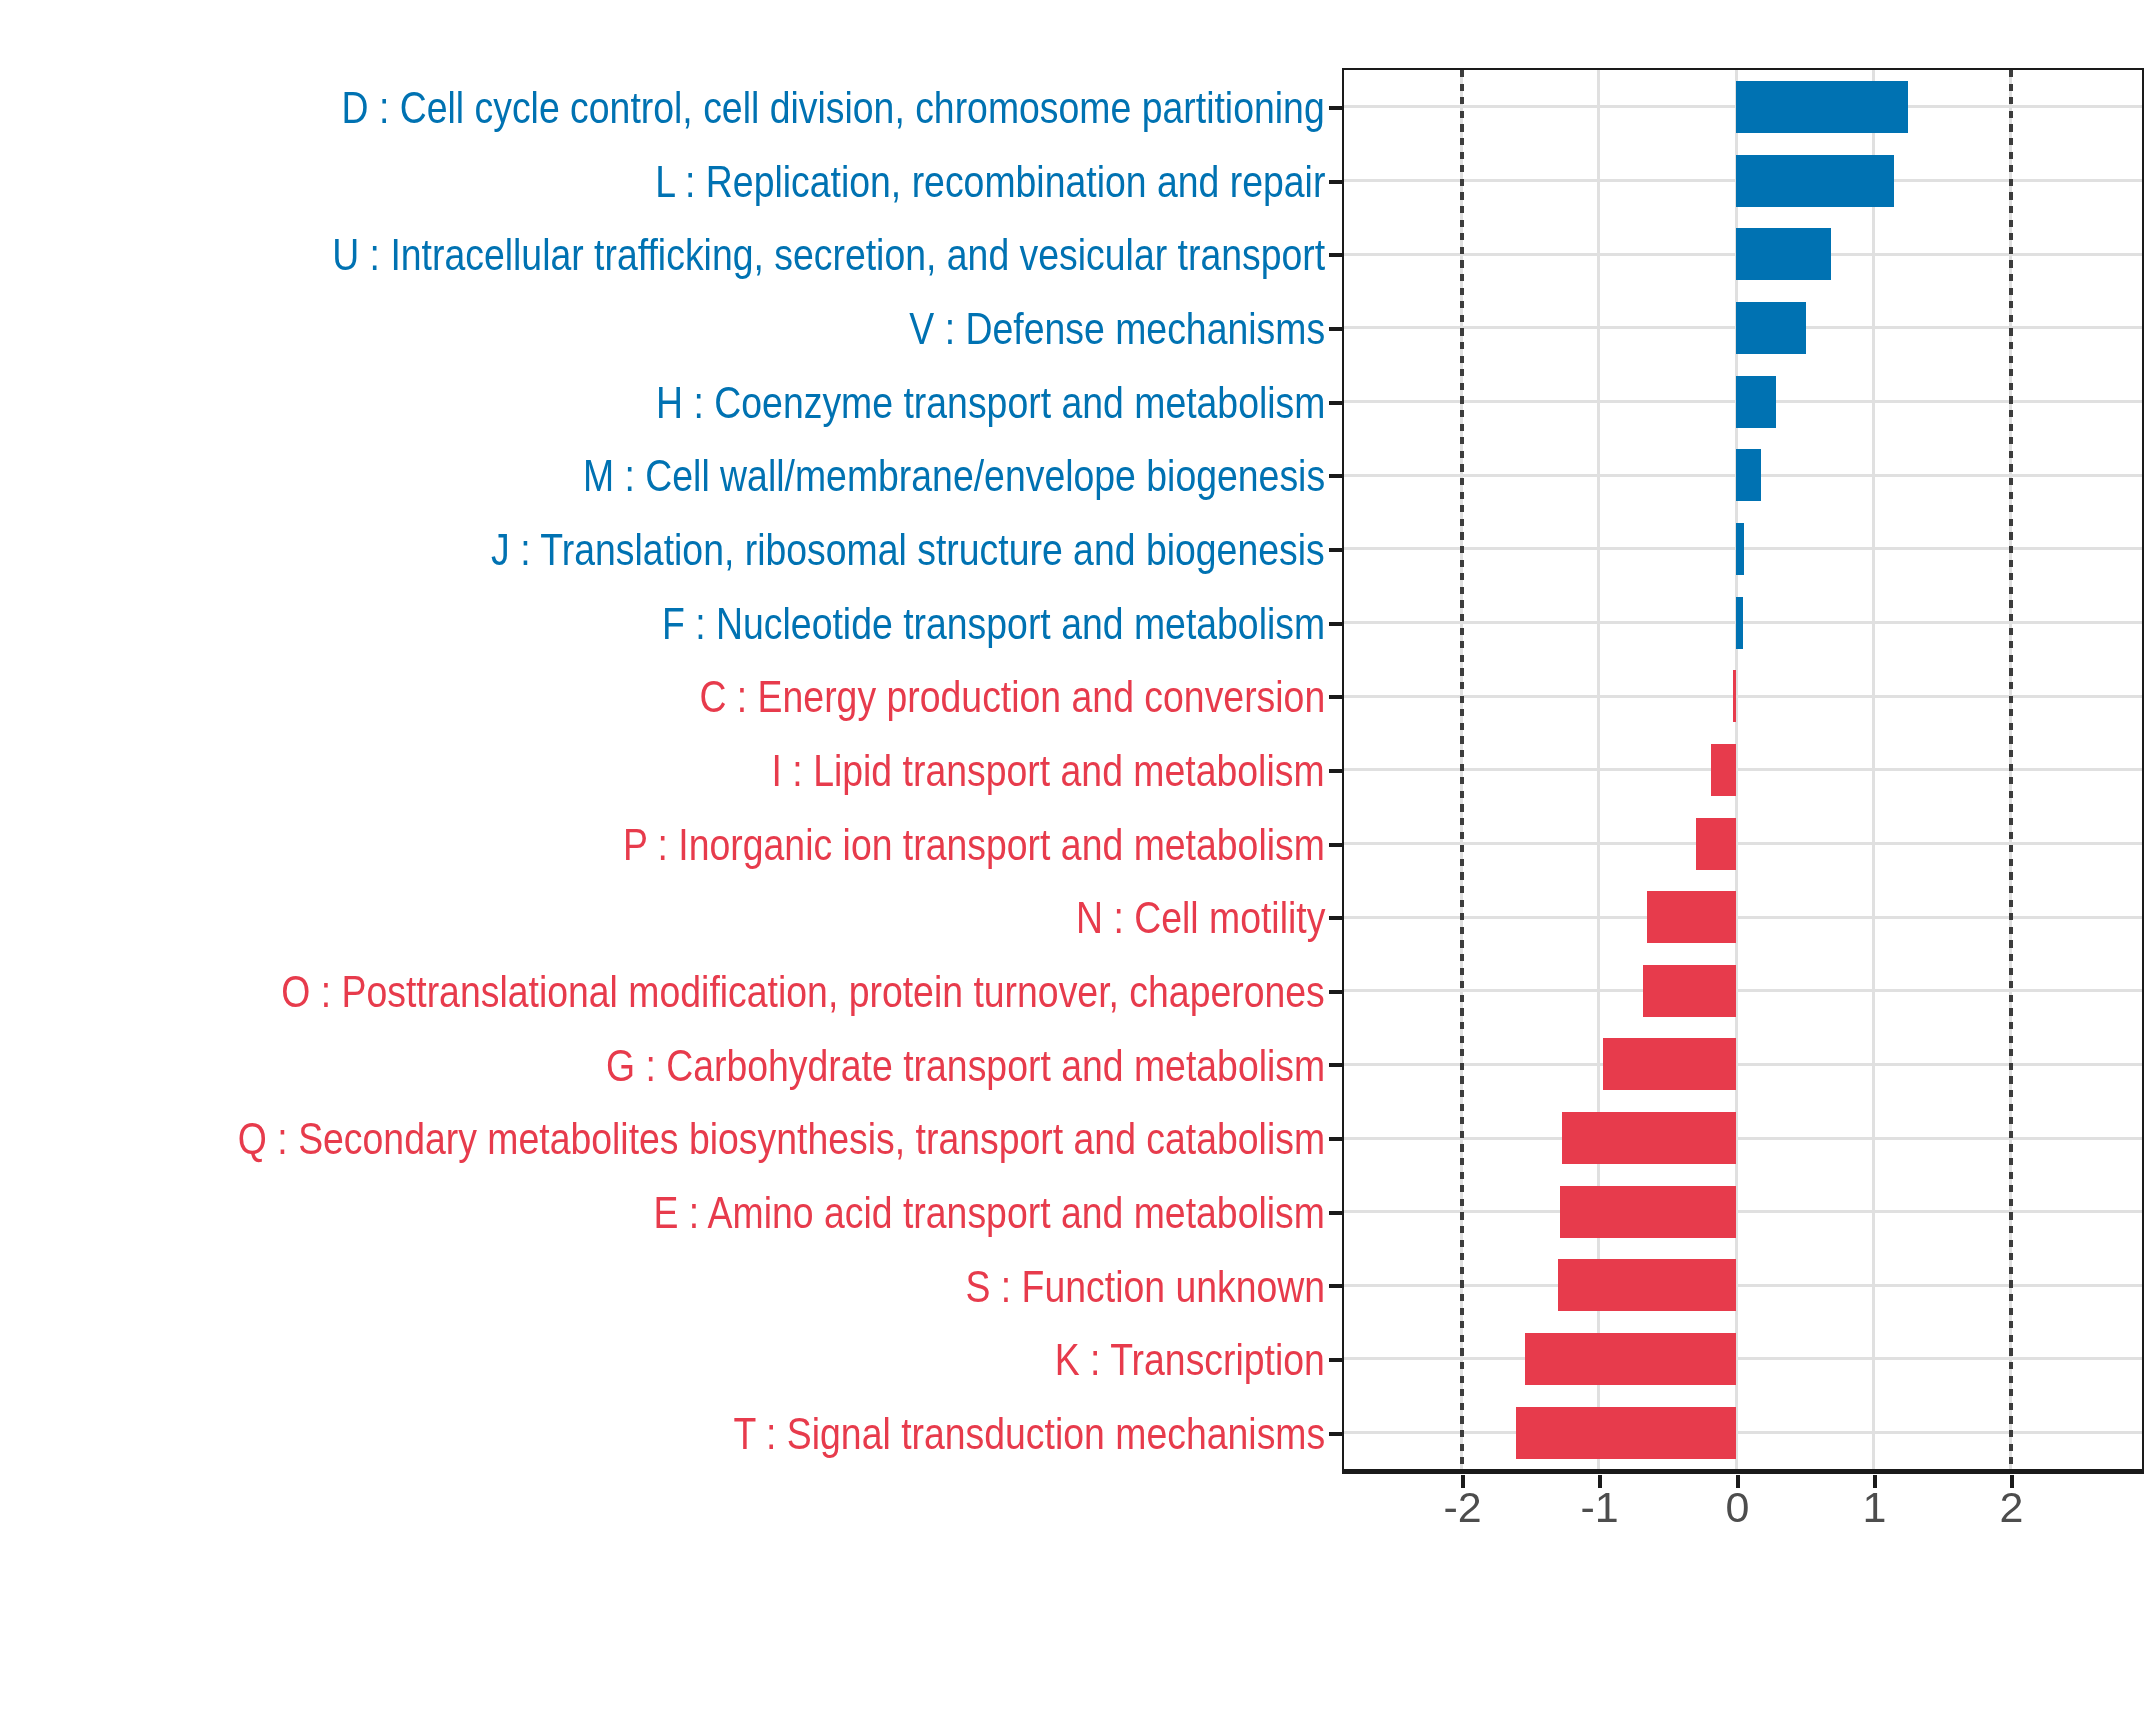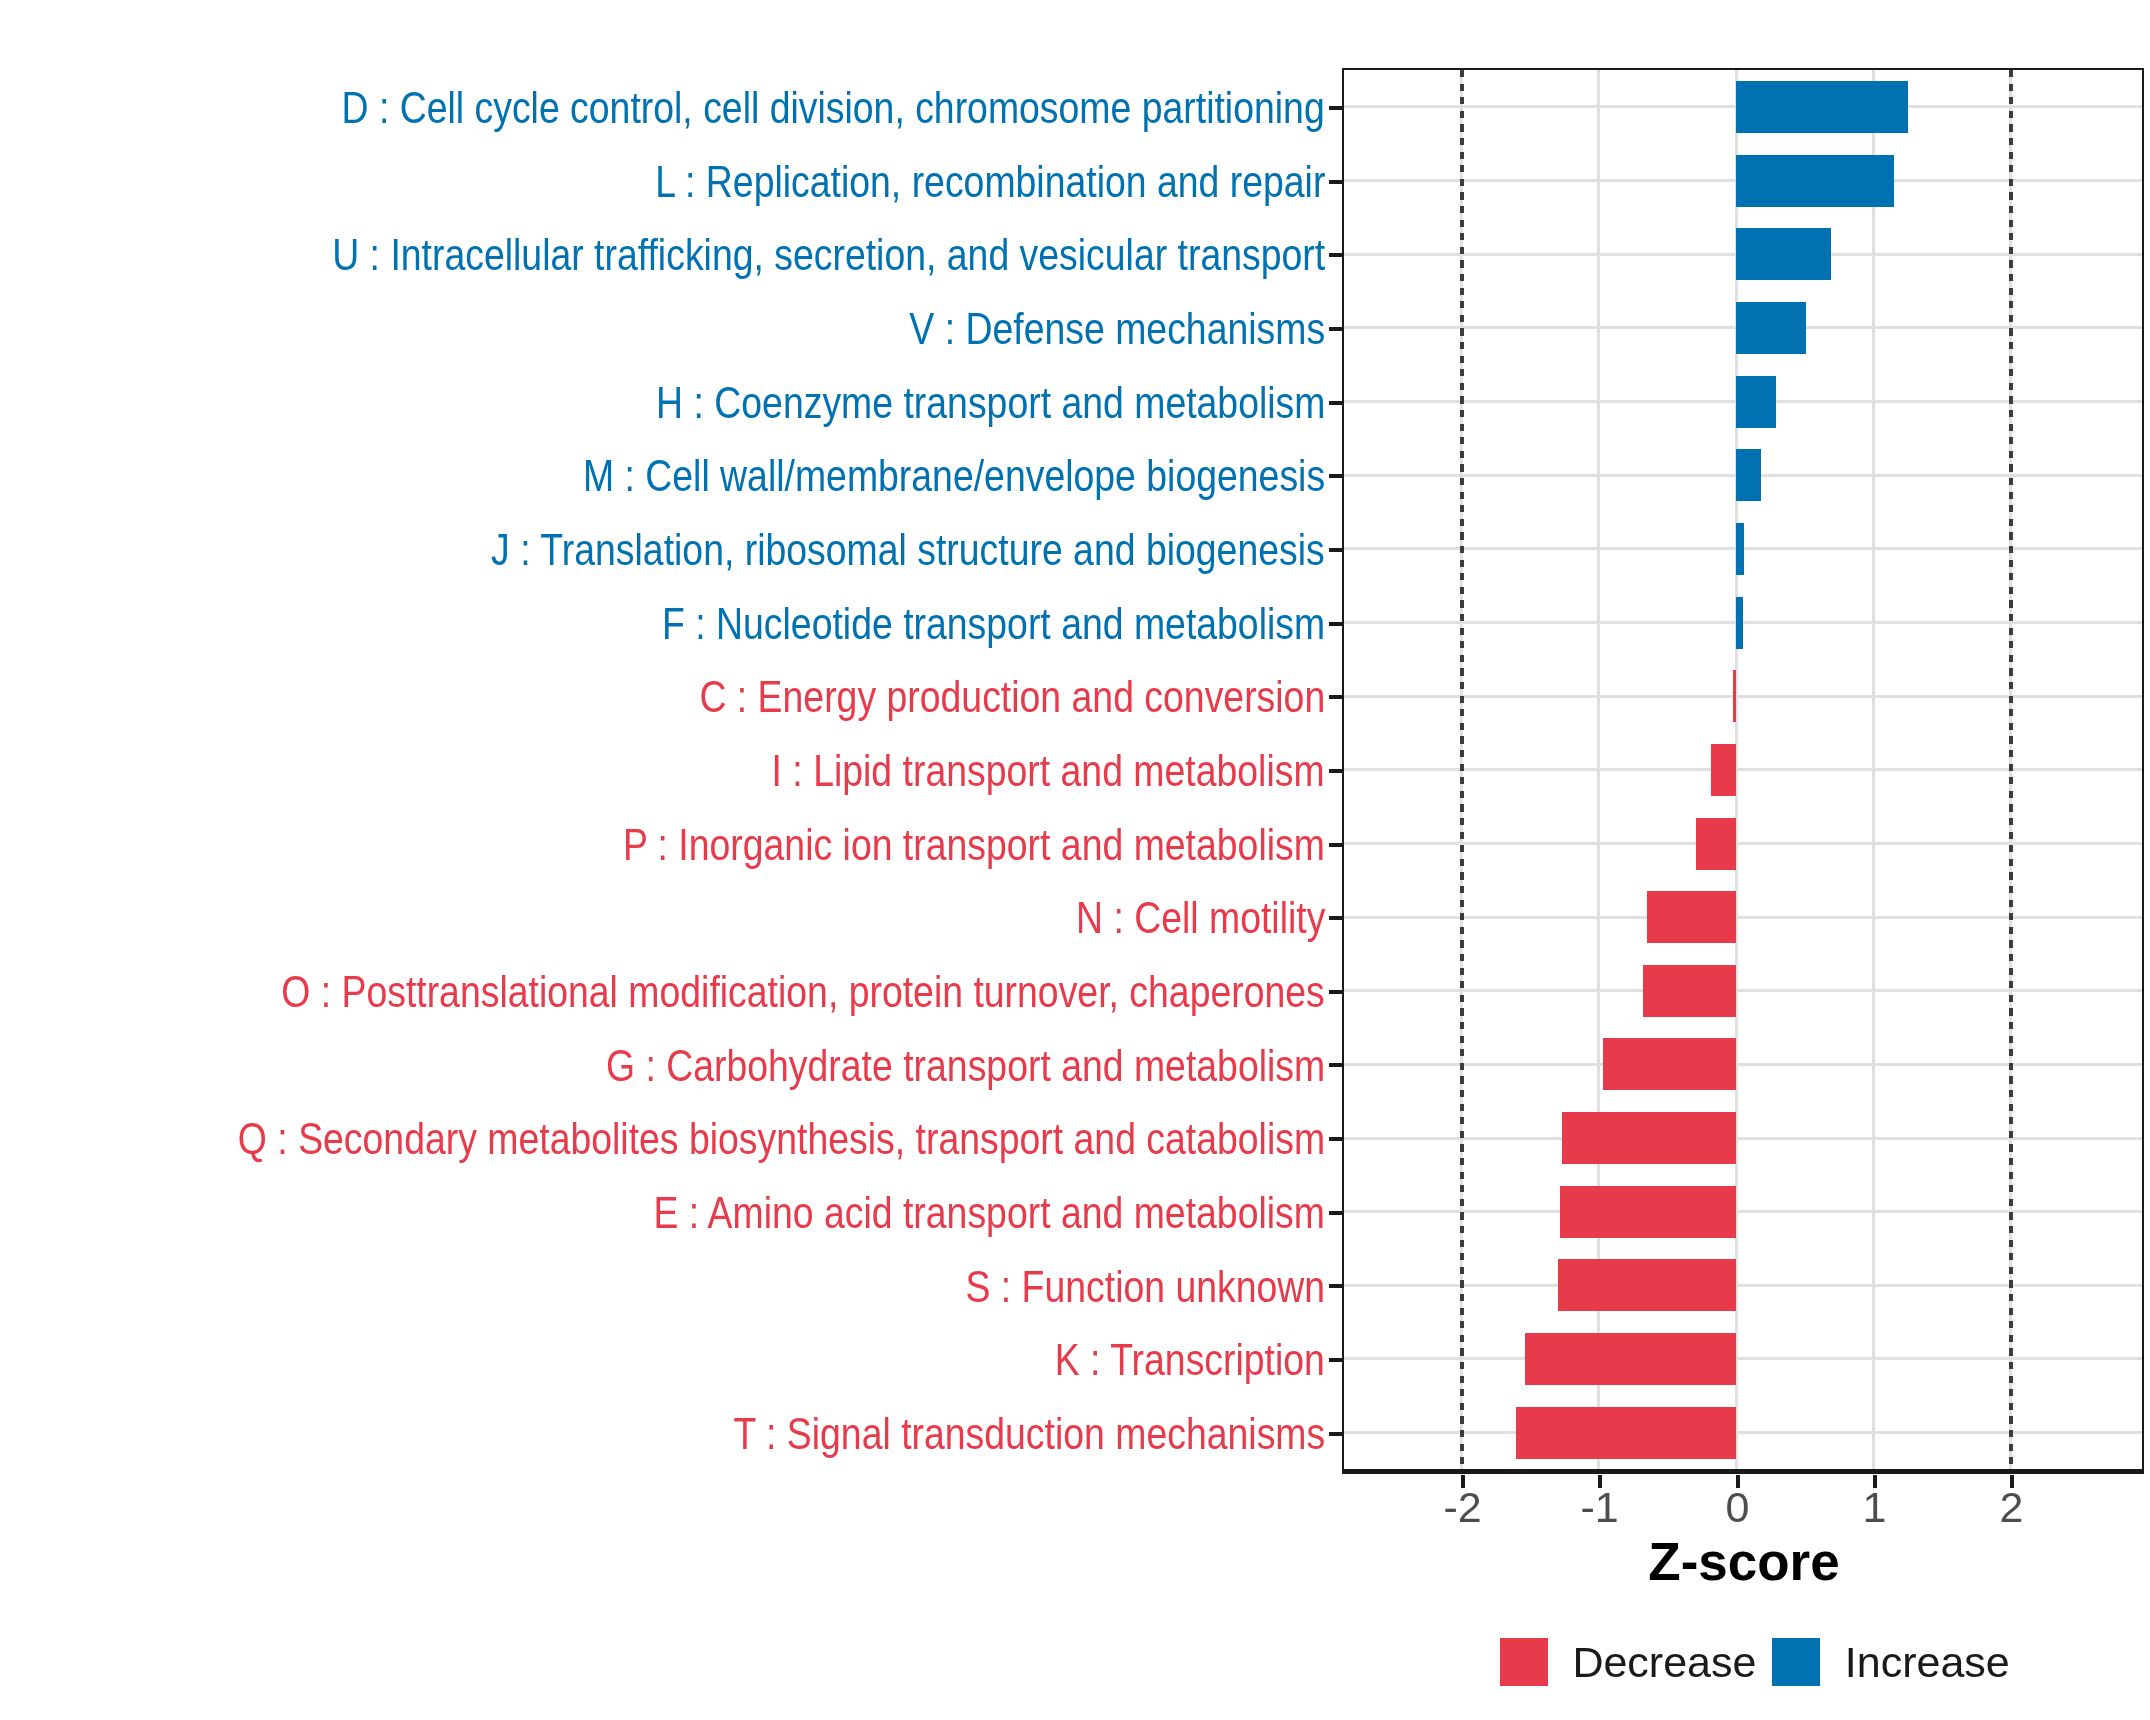--- a/index.html
+++ b/index.html
@@ -153,23 +153,16 @@
       <div class="xtick" style="left: 1598px; background: rgb(26, 26, 26);"></div>
       <div class="xticklab" style="left: 1542px; color: rgb(77, 77, 77);">-1</div>
       <div class="xtick" style="left: 1736px; background: rgb(26, 26, 26);"></div>
       <div class="xticklab" style="left: 1680px; color: rgb(77, 77, 77);">0</div>
       <div class="xtick" style="left: 1873px; background: rgb(26, 26, 26);"></div>
       <div class="xticklab" style="left: 1817px; color: rgb(77, 77, 77);">1</div>
       <div class="xtick" style="left: 2010px; background: rgb(26, 26, 26);"></div>
       <div class="xticklab" style="left: 1954px; color: rgb(77, 77, 77);">2</div>
     </div>
 
-  <div class="x-title">Z-score</div>
 
-  <div class="legend">
-    <span class="key" style="background: rgb(231, 59, 76);"></span>
-    <span class="ltext">Decrease</span>
-    <span class="key" style="background: rgb(0, 114, 178);"></span>
-    <span class="ltext">Increase</span>
-  </div>
 
 </div>
 
 
 </body></html>

